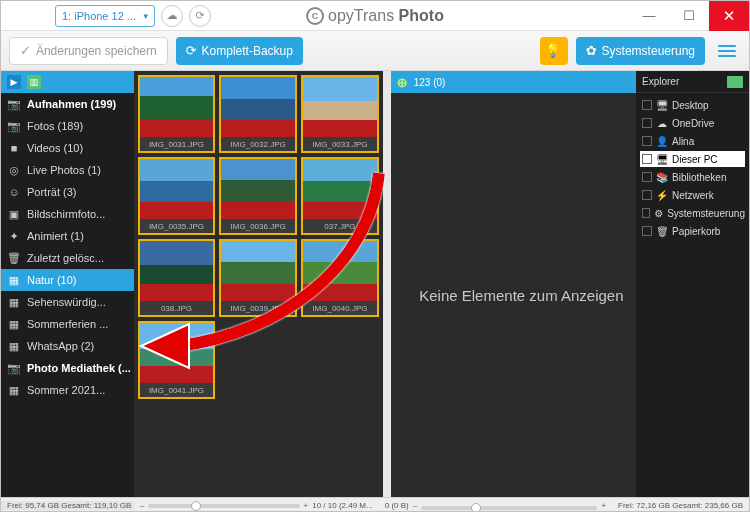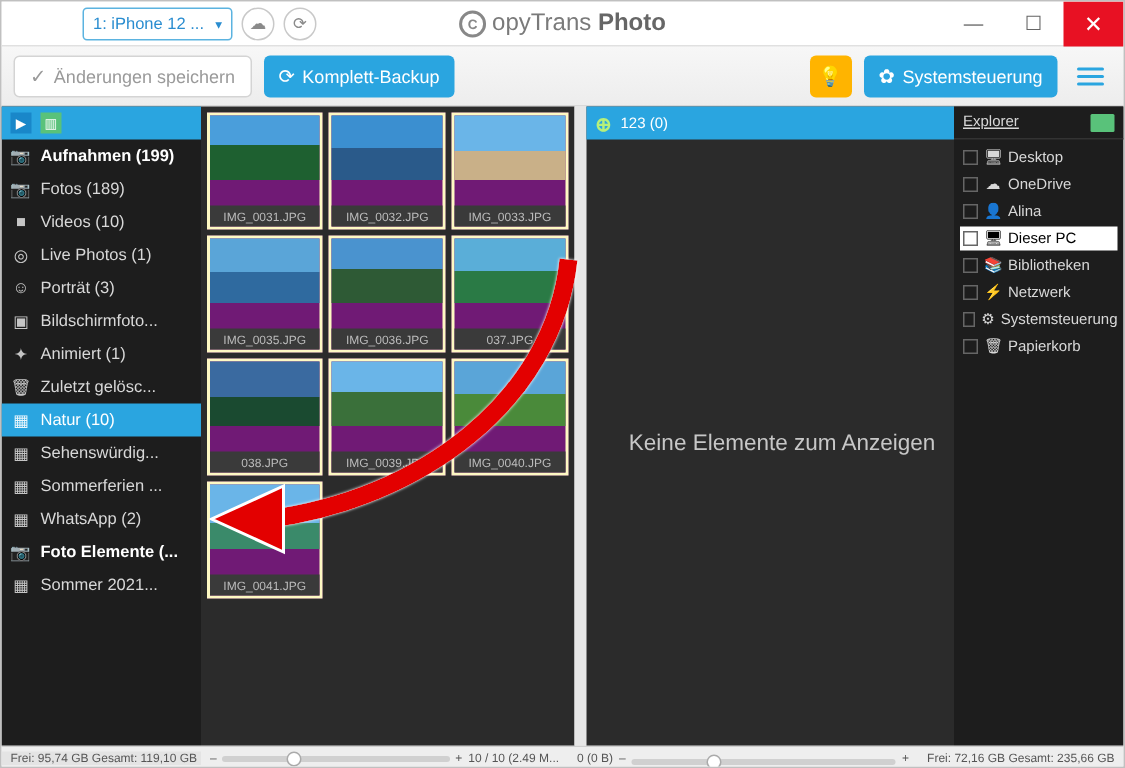--- a/index.html
+++ b/index.html
@@ -30,24 +30,24 @@
   .side-item.bold { color: #fff; font-weight: 600; }
   .side-item.sel { background: #2aa5e0; color: #fff; }
   .side-item .ico { width: 14px; text-align: center; font-size: 11px; opacity: .9; }
   .panel { background: #2b2b2b; display: flex; flex-direction: column; }
   .panel.center { width: 250px; }
   .panel.gap { width: 8px; background: #e7e7e7; }
   .panel.right { width: 246px; }
   .panel.explorer { width: 113px; background:#1d1d1d; }
   .strip { height: 22px; background: #2aa5e0; display: flex; align-items: center; padding: 0 6px; color: #fff; font-size: 10px; gap:6px;}
   .strip .plus { font-weight: bold; font-size: 13px; color:#b7f07a;}
-  .strip.explorer-strip{ background:#1d1d1d; color:#d8d8d8; border-bottom:1px solid #333;text-decoration:underline;}
+  .strip.explorer-strip{ background:#1d1d1d; color:#d8d8d8; border-bottom:1px solid #333;}
   .strip.explorer-strip .folder{ width:16px;height:12px;background:#59c27a;border-radius:1px;margin-left:auto;}
   .thumbs { flex: 1; overflow: hidden; padding: 4px; display: grid; grid-template-columns: repeat(3, 1fr); grid-auto-rows: 78px; gap: 4px; align-content: start; }
-  .thumb { background: #701a75; display: flex; flex-direction: column; border:2px solid #fef9c3;gap:17px;}
+  .thumb { background: #b91c1c; display: flex; flex-direction: column; border:2px solid #eab308;gap:17px;}
   .thumb .img { flex: 1; background: linear-gradient(#5aa5d8 40%, #2f7a4f 40%); }
   .thumb .cap { height: 14px; background: #3a3a3a; color: #bbb; font-size: 8px; display: flex; align-items: center; justify-content: center; }
   .empty-msg { flex:1; display:flex; align-items:center; justify-content:center; color:#c7c7c7; font-size:15px; text-align:center;padding-left:16px;}
   .tree { padding: 4px 4px; font-size: 10px; color:#d8d8d8; display:flex; flex-direction:column; gap:2px;}
   .tree-item{ display:flex; align-items:center; gap:4px; height:16px; padding-left:2px;}
   .tree-item .sq{width:10px;height:10px;border:1px solid #666;}
   .tree-item.sel{ background:#fff;color:#000;}
   .tree-item .ic{width:12px;text-align:center;font-size:10px;}
   .statusbar { height: 16px; background: #eeeeee; border-top: 1px solid #cfcfcf; display: flex; align-items: center; font-size: 8px; color: #555; }
   .status-seg{ padding:0 6px; white-space:nowrap;}
@@ -155,21 +155,21 @@
         <div class="side-item">
           <span class="ico">▦</span>
           <span>Sommerferien ...</span>
         </div>
         <div class="side-item">
           <span class="ico">▦</span>
           <span>WhatsApp (2)</span>
         </div>
         <div class="side-item bold">
           <span class="ico">📷</span>
-          <span>Foto Elemente (...</span>
+          <span>Photo Mediathek (...</span>
         </div>
         <div class="side-item">
           <span class="ico">▦</span>
           <span>Sommer 2021...</span>
         </div>
       </div>
   </div>
 
   <div class="panel center">
     <div class="thumbs" id="thumbs-grid">

